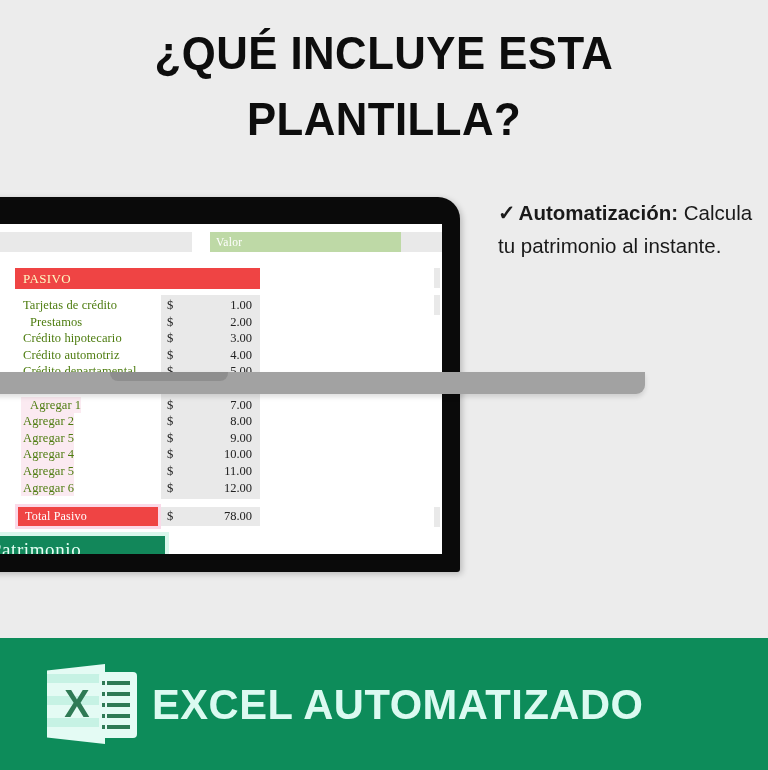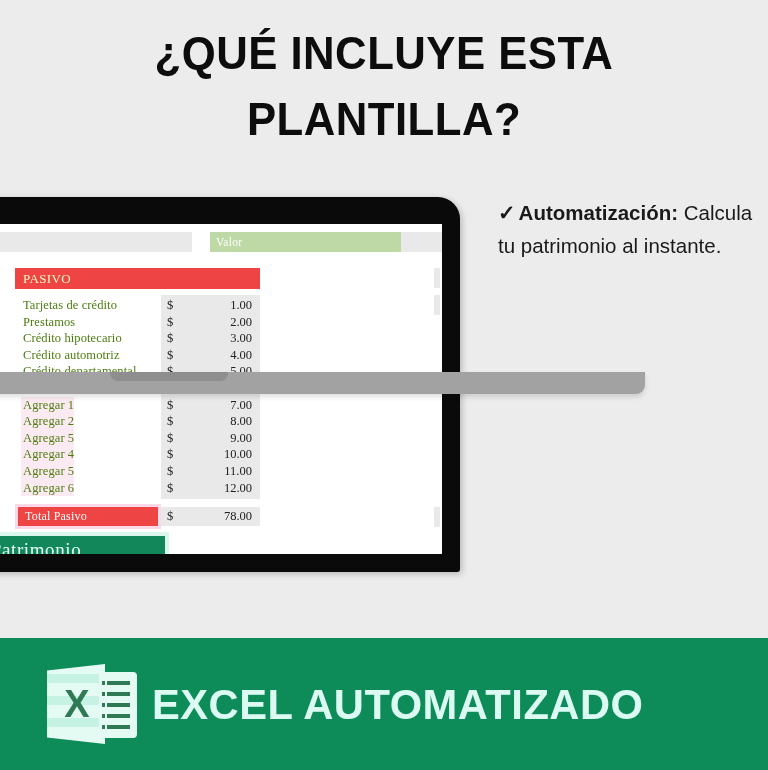--- a/index.html
+++ b/index.html
@@ -319,21 +319,21 @@
         <div class="hdr hdr-red" style="left: 195px; top: 44px; width: 245px;">
           <span class="lbl">PASIVO</span>
           <span class="val" style="left: 152px; margin-top: 32px;">Valor</span>
         </div>
         <div class="valpanel" style="left: 341px; top: 71px; width: 99px; height: 204px;"></div>
         <div class="lrow red" style="left: 201px; top: 73px; padding-left: 2px;">Tarjetas de crédito</div>
         <div class="vrow" style="left: 341px; top: 73px; width: 99px;">
           <span class="cur">$</span>
           <span class="num">1.00</span>
         </div>
-        <div class="lrow red" style="left: 201px; top: 89.6px; padding-left: 2px;">Prestamos</div>
+        <div class="lrow red" style="left: 208px; top: 89.6px; padding-left: 2px;">Prestamos</div>
         <div class="vrow" style="left: 341px; top: 89.6px; width: 99px;">
           <span class="cur">$</span>
           <span class="num">2.00</span>
         </div>
         <div class="lrow red" style="left: 201px; top: 106.2px; padding-left: 2px;">Crédito hipotecario</div>
         <div class="vrow" style="left: 341px; top: 106.2px; width: 99px;">
           <span class="cur">$</span>
           <span class="num">3.00</span>
         </div>
         <div class="lrow red" style="left: 201px; top: 122.8px; padding-left: 2px;">Crédito automotriz</div>
@@ -344,21 +344,21 @@
         <div class="lrow red" style="left: 201px; top: 139.4px; padding-left: 2px;">Crédito departamental</div>
         <div class="vrow" style="left: 341px; top: 139.4px; width: 99px;">
           <span class="cur">$</span>
           <span class="num">5.00</span>
         </div>
         <div class="lrow red" style="left: 201px; top: 156px; padding-left: 2px;">Otras deudas</div>
         <div class="vrow" style="left: 341px; top: 156px; width: 99px;">
           <span class="cur">$</span>
           <span class="num">6.00</span>
         </div>
-        <div class="lrow red pinkbg" style="left: 201px; top: 172.6px; padding-left: 2px; font-family: Liberation Serif, serif;">Agregar 1</div>
+        <div class="lrow red pinkbg" style="left: 201px; top: 172.6px; padding-left: 9px; font-family: Liberation Serif, serif;">Agregar 1</div>
         <div class="vrow" style="left: 341px; top: 172.6px; width: 99px;">
           <span class="cur">$</span>
           <span class="num">7.00</span>
         </div>
         <div class="lrow red pinkbg" style="left: 201px; top: 189.2px; padding-left: 2px;">Agregar 2</div>
         <div class="vrow" style="left: 341px; top: 189.2px; width: 99px;">
           <span class="cur">$</span>
           <span class="num">8.00</span>
         </div>
         <div class="lrow red pinkbg" style="left: 201px; top: 205.8px; padding-left: 2px;">Agregar 5</div>

